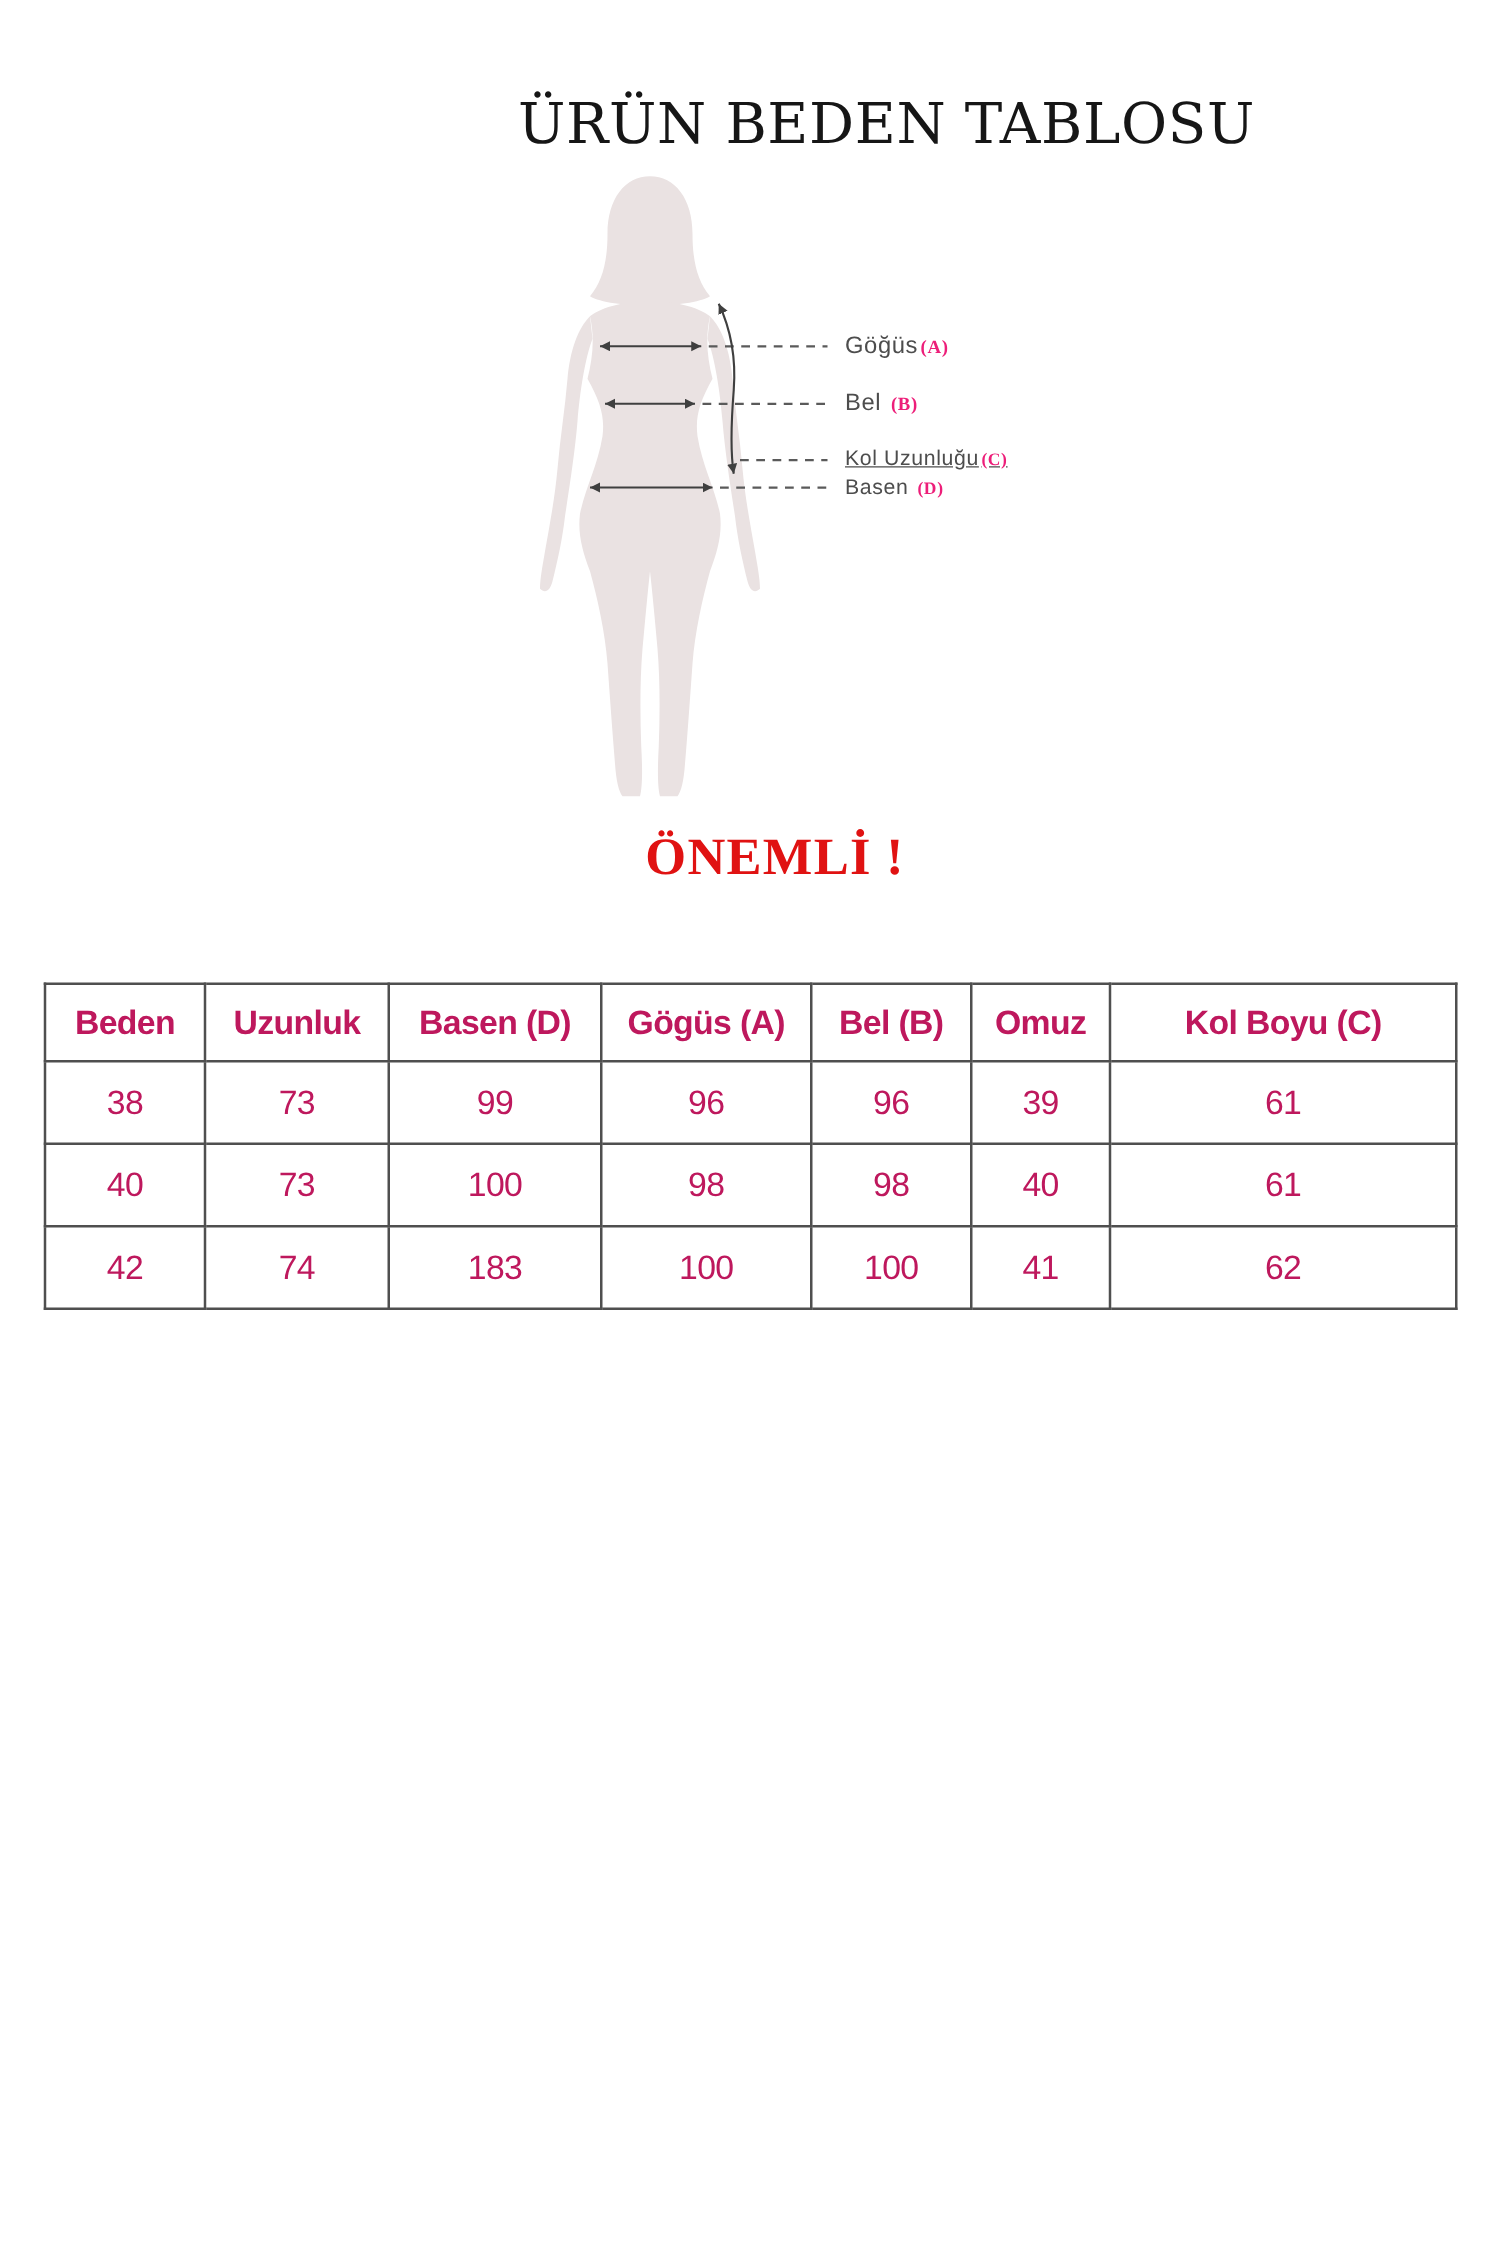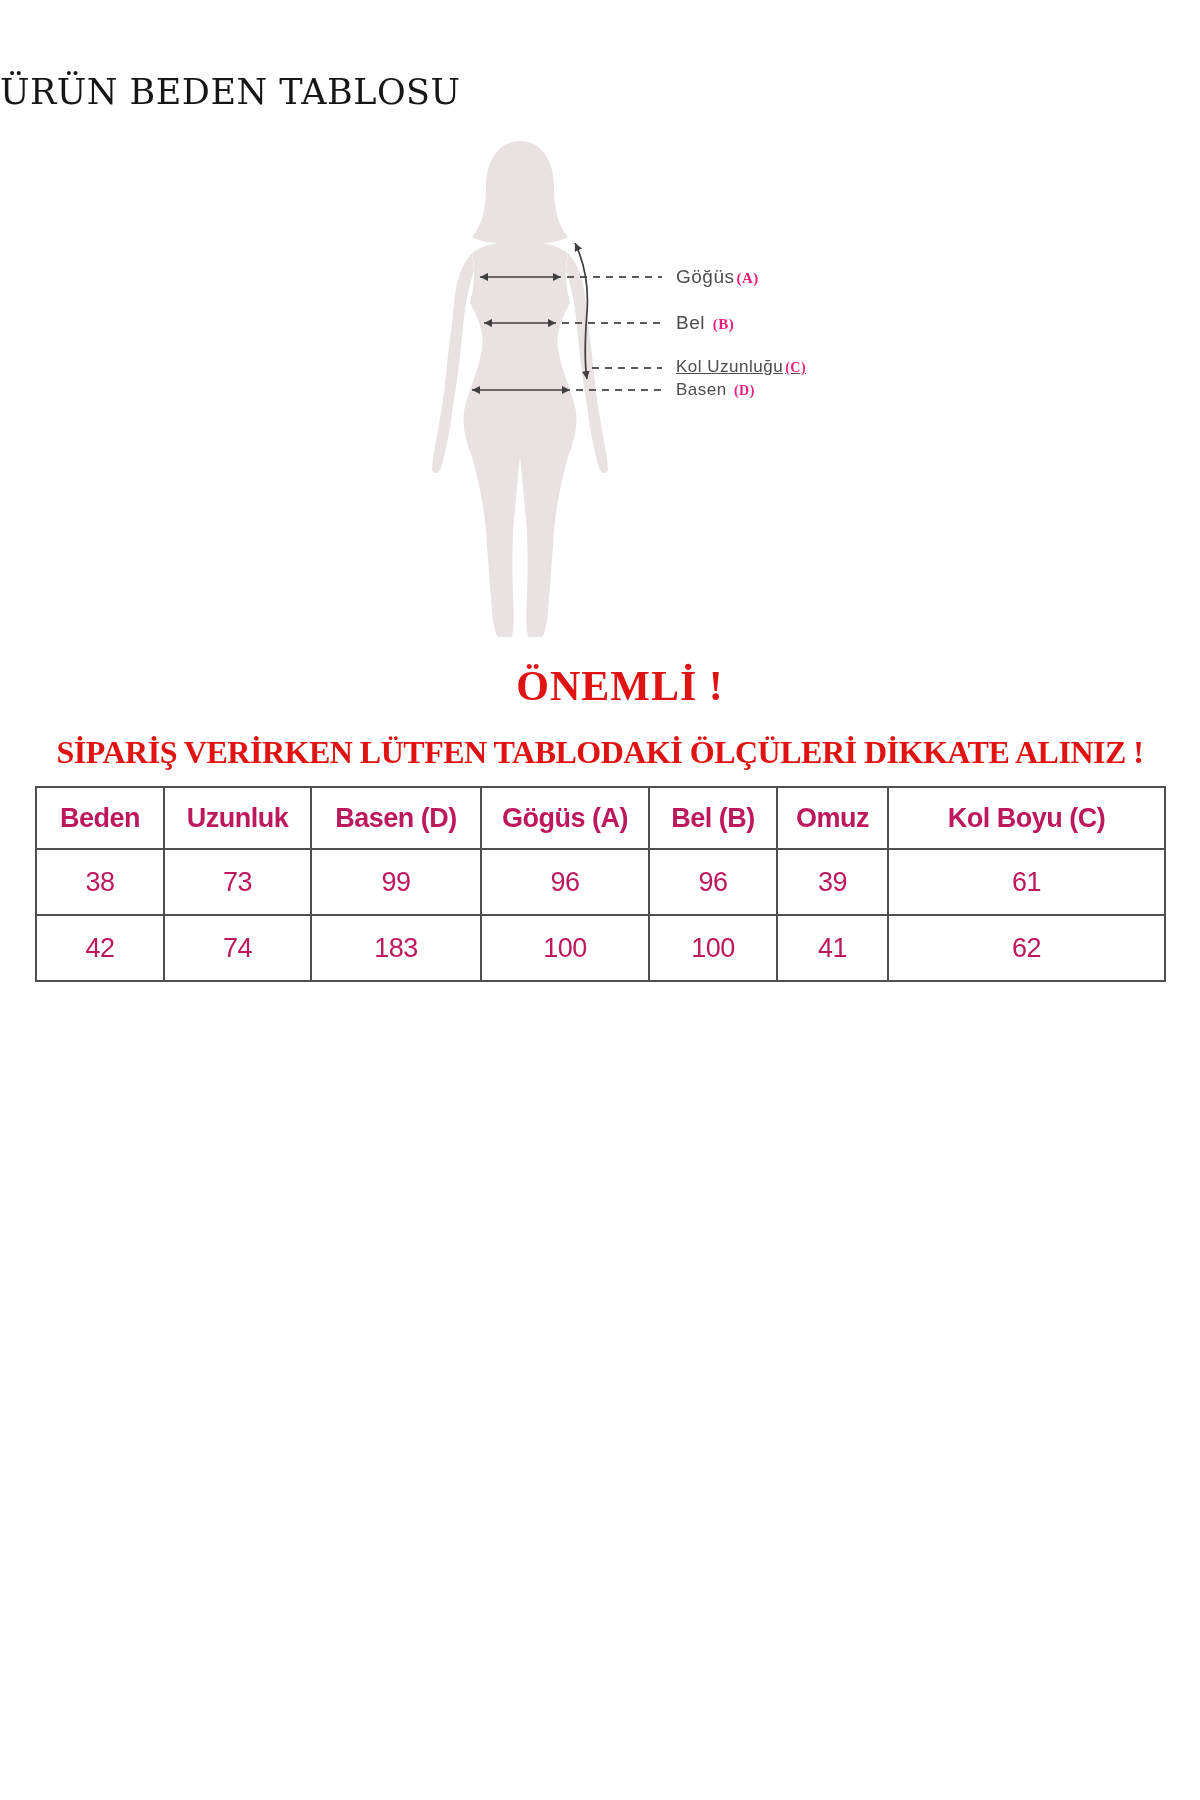--- a/index.html
+++ b/index.html
@@ -10,23 +10,23 @@
     height: 1800px;
     background: #ffffff;
     overflow: hidden;
     font-family: "Liberation Sans", sans-serif;
   }
   .page-title {
     position: absolute;
     top: 72px;
     left: 0;
     width: 1004px;
-    text-align: left;
+    text-align: right;
     font-family: "DejaVu Serif", serif;
-    font-size: 35px;
+    font-size: 45px;
     font-weight: 400;
     color: #161616;
     letter-spacing: 0.5px;
   }
   .figure-wrap { position: absolute; left: 390px; top: 135px; width: 260px; height: 520px; }
   .arrow-layer { position: absolute; left: 0; top: 0; width: 1200px; height: 700px; }
   .meas-label {
     position: absolute;
     left: 676px;
     white-space: nowrap;
@@ -158,21 +158,20 @@
     <span>Bel</span> <span class="letter">(B)</span>
   </div>
   <div class="meas-label" style="top:357px; font-size:17px;text-decoration:underline;">
     <span>Kol Uzunluğu</span><span class="letter" style="font-size:14px;">(C)</span>
   </div>
   <div class="meas-label" style="top:380px; font-size:17px;">
     <span>Basen</span> <span class="letter" style="font-size:14px;">(D)</span>
   </div>
 
   <div class="notice-heading">ÖNEMLİ !</div>
-  <div class="notice-warning">SİPARİŞ VERİRKEN LÜTFEN TABLODAKİ ÖLÇÜLERİ DİKKATE ALINIZ !</div>
 
   <table class="size-table">
     <colgroup>
       <col style="width:128px">
         <col style="width:147px">
         <col style="width:170px">
       <col style="width:168px">
         <col style="width:128px">
         <col style="width:111px">
       <col style="width:277px">
@@ -192,20 +191,29 @@
       <tr>
         <td>38</td>
         <td>73</td>
         <td>99</td>
         <td>96</td>
         <td>96</td>
         <td>39</td>
         <td>61</td>
       </tr>
       <tr>
+        <td>40</td>
+        <td>73</td>
+        <td>100</td>
+        <td>98</td>
+        <td>98</td>
+        <td>40</td>
+        <td>61</td>
+      </tr>
+      <tr>
         <td>42</td>
         <td>74</td>
         <td>183</td>
         <td>100</td>
         <td>100</td>
         <td>41</td>
         <td>62</td>
       </tr>
     </tbody>
   </table>

